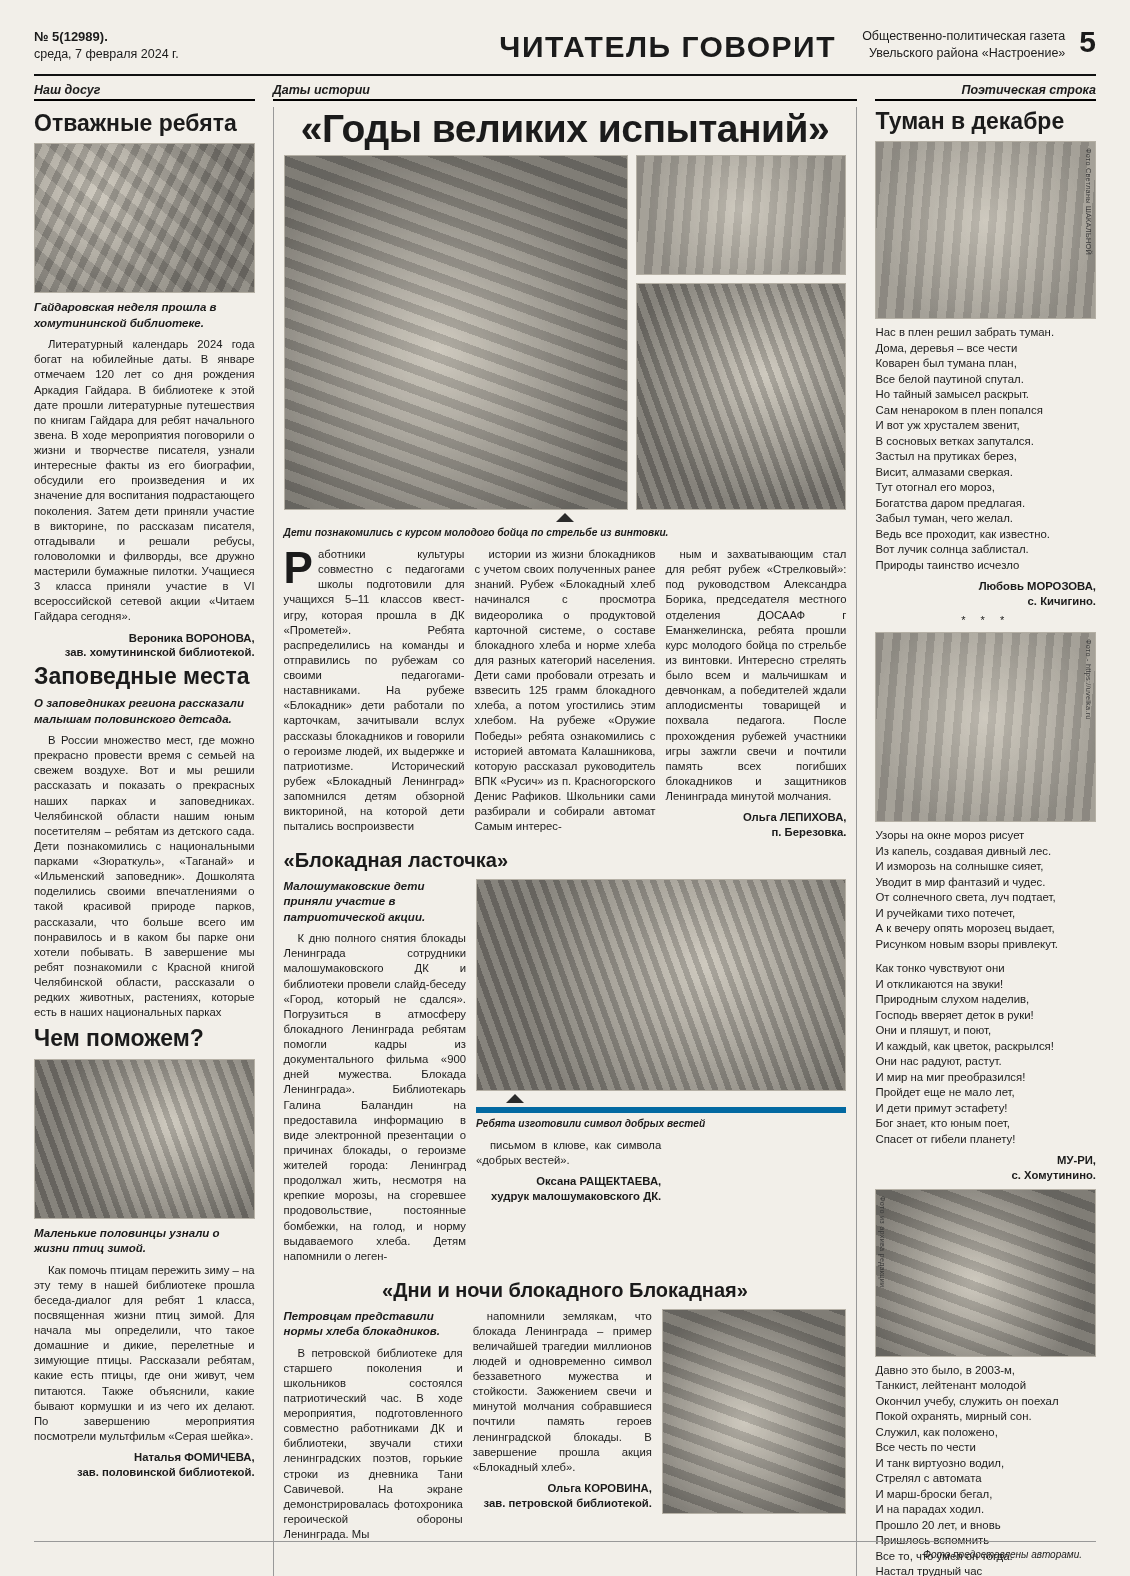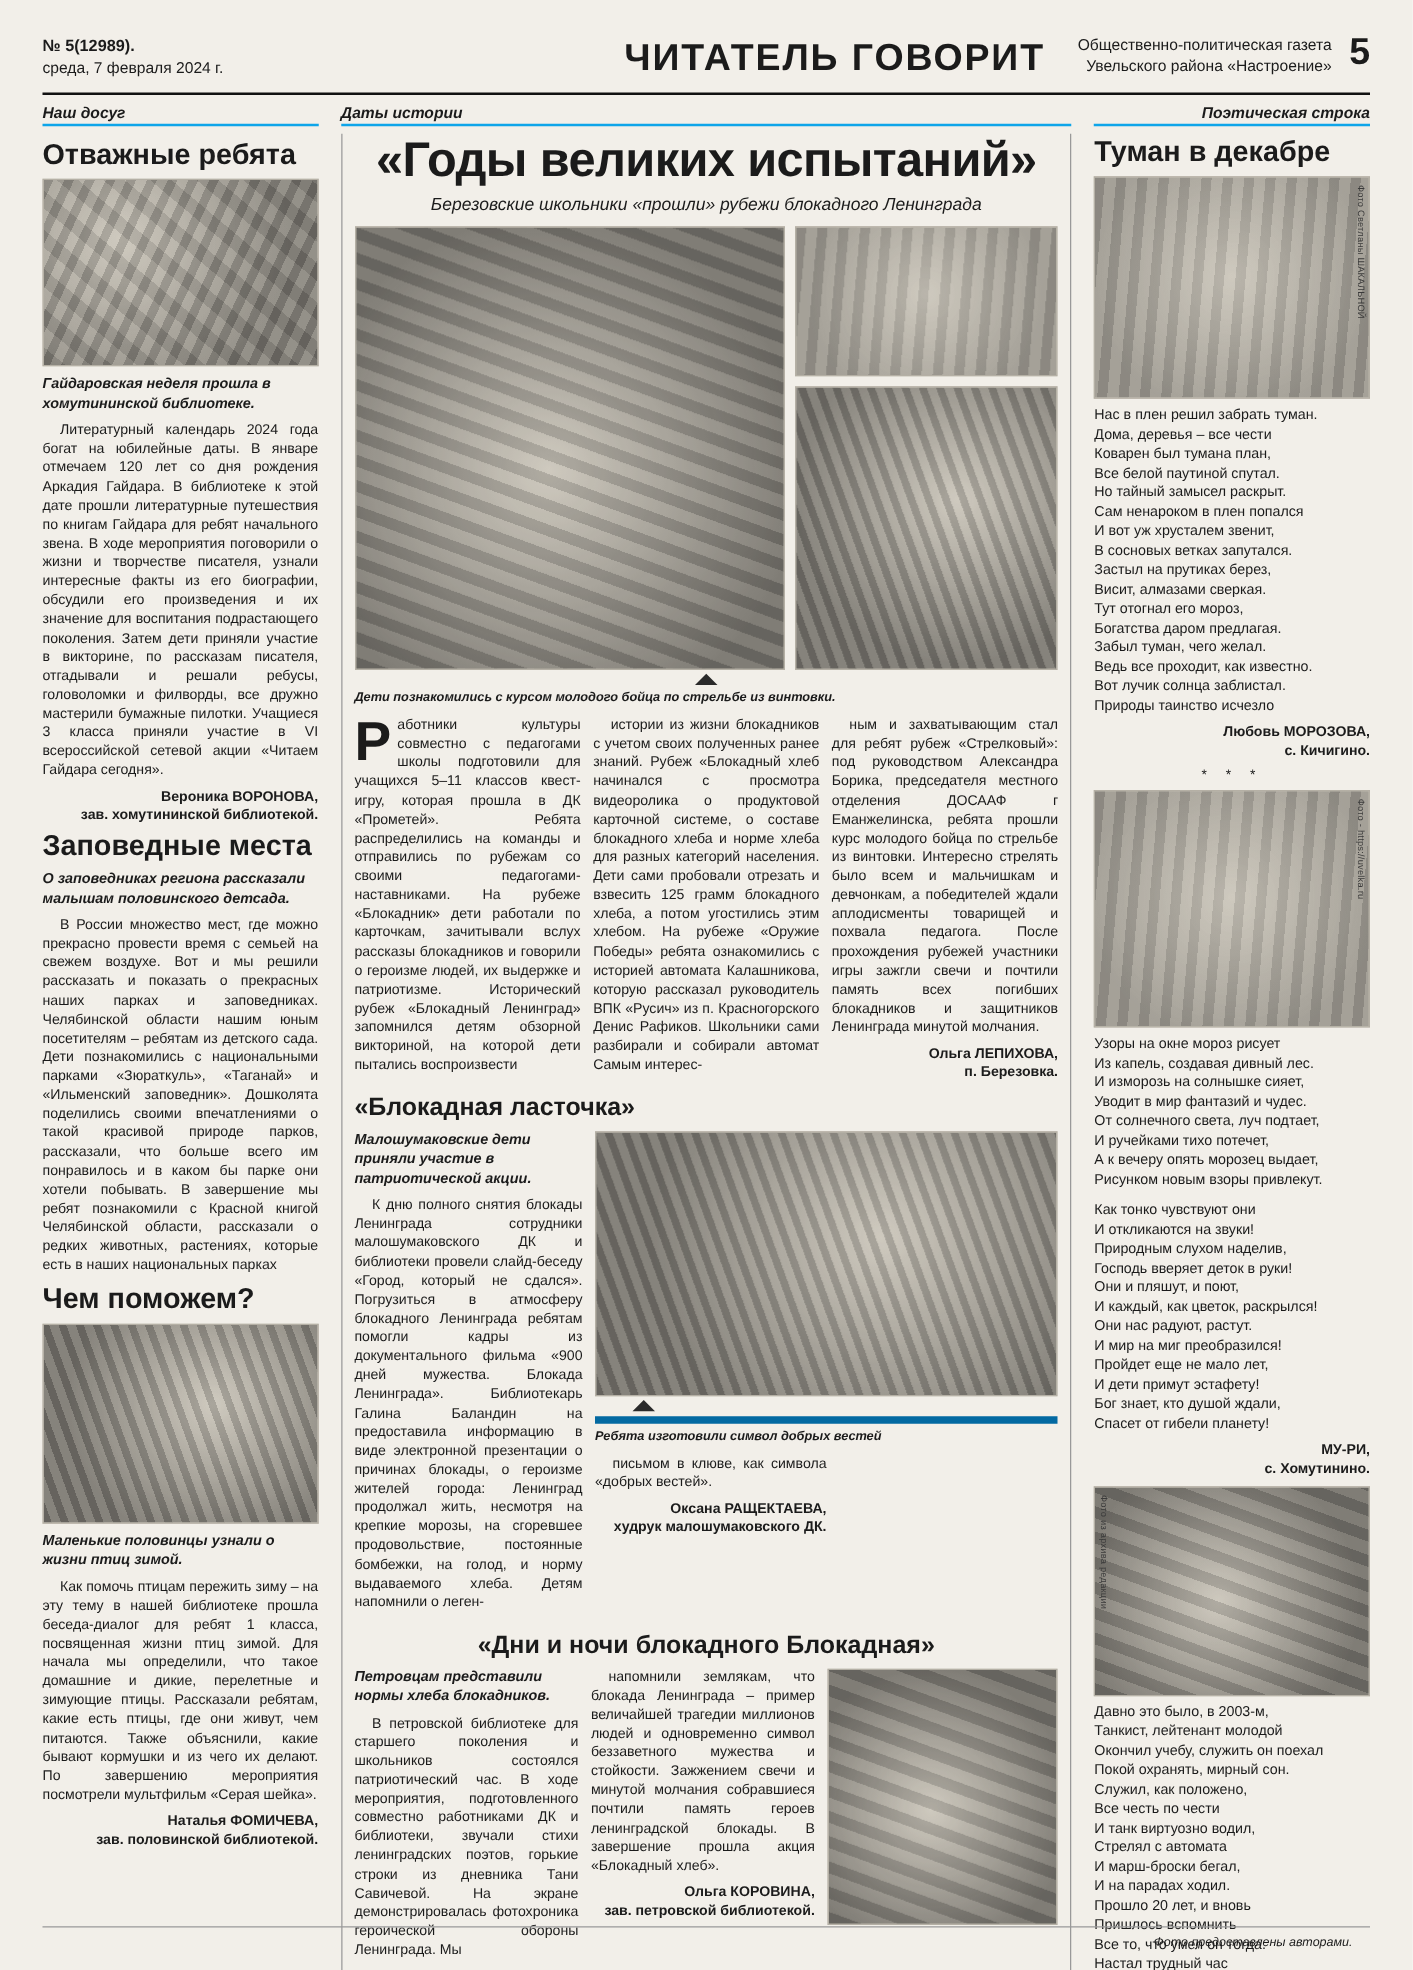--- a/index.html
+++ b/index.html
@@ -33,21 +33,21 @@
   .mh-right-wrap { display:flex; align-items:flex-start; justify-content:flex-end; }
 
   .rule-top { border-top:2px solid #111; margin-top:4px; }
 
   
   .section-row {
     display:flex; gap:0; margin-top:7px; margin-bottom:6px;
   }
   .sec-label {
     font-size:12.5px; font-weight:bold; font-style:italic;
-    border-bottom:2px solid #0ea5e9;
+    border-bottom:2px solid #000000;
     padding-bottom:2px;
   }
   .sec-a { width:228px; }
   .sec-b { width:604px; margin-left:18px; }
   .sec-c { width:228px; margin-left:18px; text-align:right; }
 
   
   .cols { display:flex; }
   .col-left { width:228px; }
   .col-mid  { width:604px; margin-left:18px; padding:0 10px; border-left:1px solid #999; border-right:1px solid #999;}
@@ -200,21 +200,20 @@
       <div class="lede">Маленькие половинцы узнали о жизни птиц зимой.</div>
       <p class="body">Как помочь птицам пережить зиму – на эту тему в нашей библиотеке прошла беседа-диалог для ребят 1 класса, посвященная жизни птиц зимой. Для начала мы определили, что такое домашние и дикие, перелетные и зимующие птицы. Рассказали ребятам, какие есть птицы, где они живут, чем питаются. Также объяснили, какие бывают кормушки и из чего их делают. По завершению мероприятия посмотрели мультфильм «Серая шейка».</p>
       <div class="sig" style="white-space:pre-line">Наталья ФОМИЧЕВА,
 зав. половинской библиотекой.</div>
 
     </div>
 
     <div class="col-mid">
 
       <div class="big-title">«Годы великих испытаний»</div>
-      <div class="big-sub">Березовские школьники «прошли» рубежи блокадного Ленинграда</div>
 
       <div class="mid-photo-row">
         <div class="photo ph3" style="height:355px;flex:1 1 62%"></div>
         <div style="flex:1 1 38%;display:flex;flex-direction:column;gap:8px">
           <div class="photo light" style="height:120px"></div>
           <div class="photo ph2" style="height:227px"></div>
         </div>
       </div>
 
       <div class="mid-caps">
@@ -318,21 +317,21 @@
         <div>Как тонко чувствуют они</div>
         <div>И откликаются на звуки!</div>
         <div>Природным слухом наделив,</div>
         <div>Господь вверяет деток в руки!</div>
         <div>Они и пляшут, и поют,</div>
         <div>И каждый, как цветок, раскрылся!</div>
         <div>Они нас радуют, растут.</div>
         <div>И мир на миг преобразился!</div>
         <div>Пройдет еще не мало лет,</div>
         <div>И дети примут эстафету!</div>
-        <div>Бог знает, кто душой ждали,</div>
+        <div>Бог знает, кто юным поет,</div>
         <div>Спасет от гибели планету!</div>
       </div>
       <div class="sig" style="white-space:pre-line">МУ-РИ,
 с. Хомутинино.</div>
 
       <div class="photo ph3" style="height:168px;margin-top:6px">
         <div class="vcredit left">Фото из архива редакции</div>
       </div>
       <div style="height:6px"></div>
       <div class="poem">

